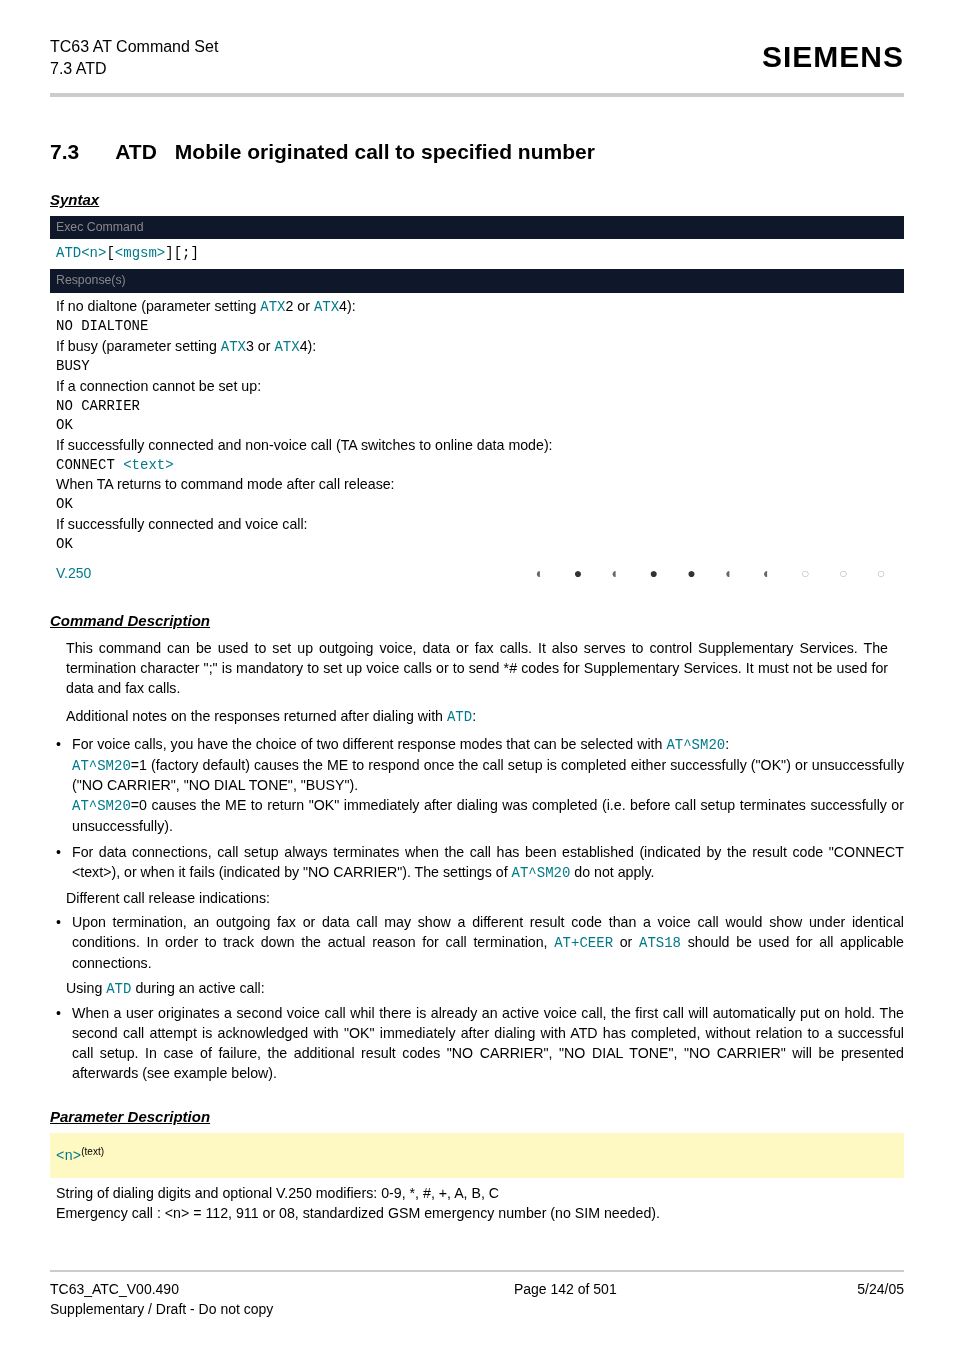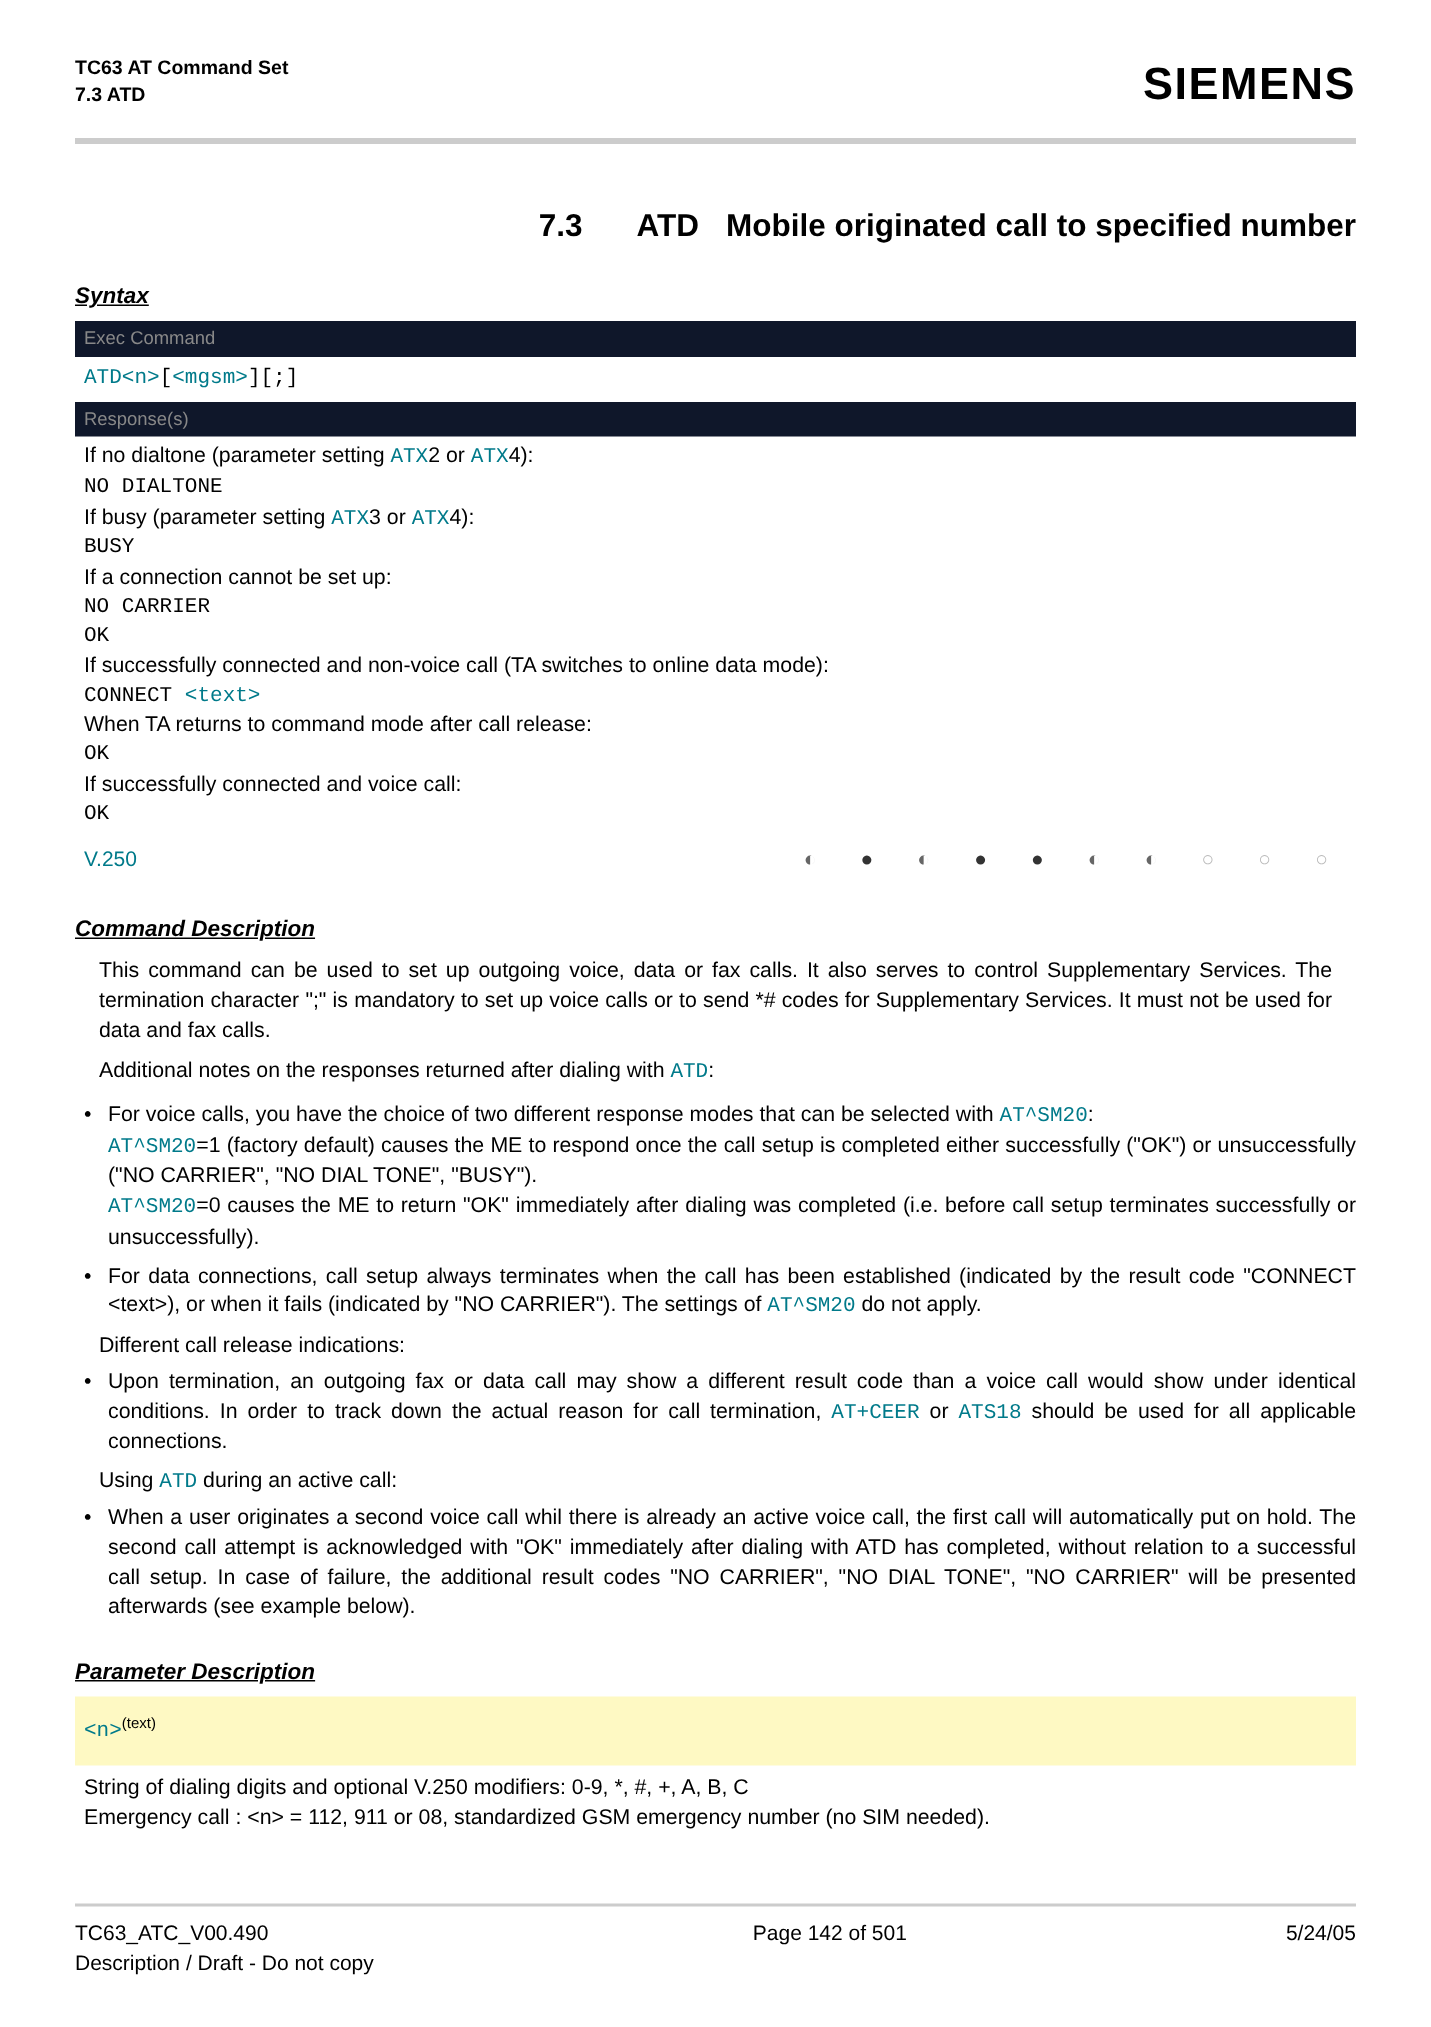--- a/index.html
+++ b/index.html
@@ -13,42 +13,41 @@
     margin: 0 auto;
     padding: 36px 50px 20px 50px;
   }
   .header {
     display: flex;
     justify-content: space-between;
     align-items: flex-start;
     padding-bottom: 10px;
   }
   .header-left {
-    font-weight: bold;
-    font-size: 13px;
+    font-weight: normal;
+    font-size: 16px;
     line-height: 1.35;
   }
   .brand {
     font-family: Arial, sans-serif;
     font-weight: 900;
     font-size: 30px;
     letter-spacing: 1px;
     color: #000;
   }
   hr.top-rule {
     border: none;
     border-top: 4px solid #ccc;
     margin-top: 4px;
     margin-bottom: 40px;
   }
   h1.sec-title {
     font-size: 21px;
     font-weight: bold;
     margin-bottom: 18px;
-    text-align: right;
   }
   h1.sec-title .gap { display:inline-block; width:36px; }
   h1.sec-title .gap2 { display:inline-block; width:18px; }
   h2.sub {
     font-size: 15px;
     font-style: italic;
     font-weight: bold;
     margin-top: 22px;
     margin-bottom: 6px;
     text-decoration: underline;
@@ -224,17 +223,17 @@
 </div>
 <div class="param-desc">
   <div>String of dialing digits and optional V.250 modifiers: 0-9, *, #, +, A, B, C</div>
   <div>Emergency call : &lt;n&gt; = 112, 911 or 08, standardized GSM emergency number (no SIM needed).</div>
 </div>
 
 <hr class="footer-rule">
 <div class="footer">
   <div>
     <div>TC63_ATC_V00.490</div>
-    <div>Description / Draft - Do not copy</div>
+    <div>Supplementary / Draft - Do not copy</div>
   </div>
   <div>Page 142 of 501</div>
   <div>5/24/05</div>
 </div>
 
 </body></html>

